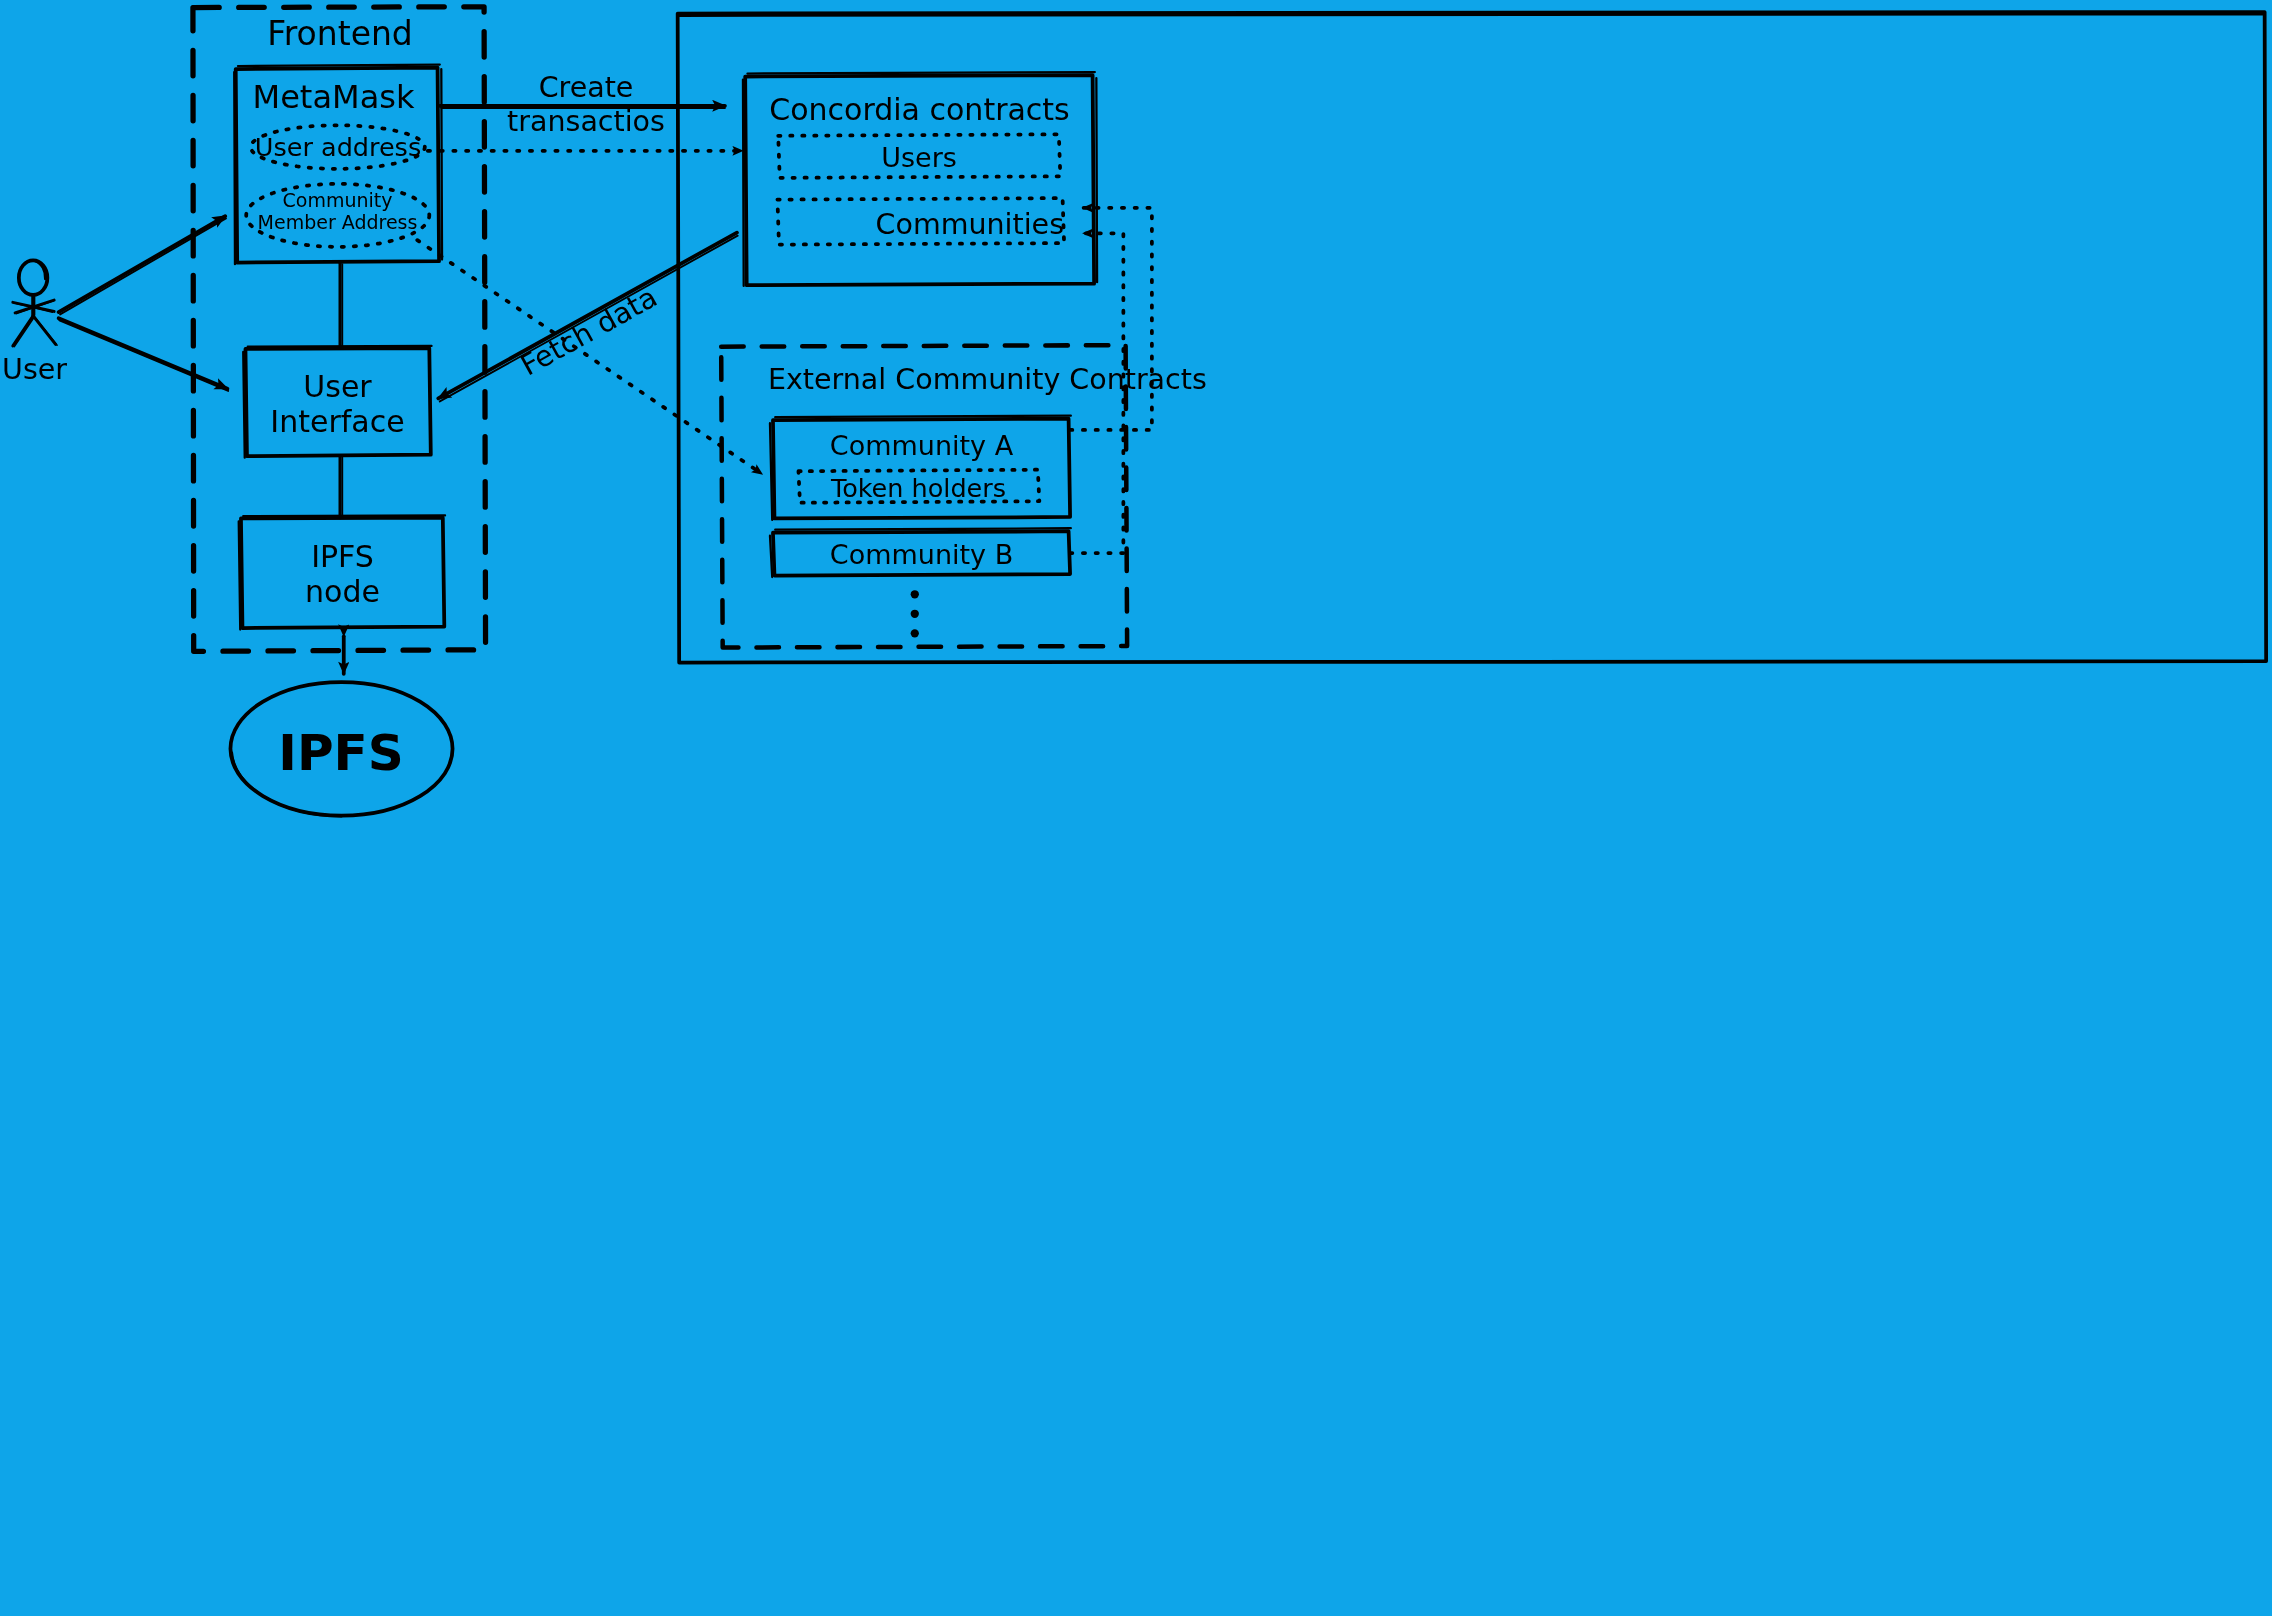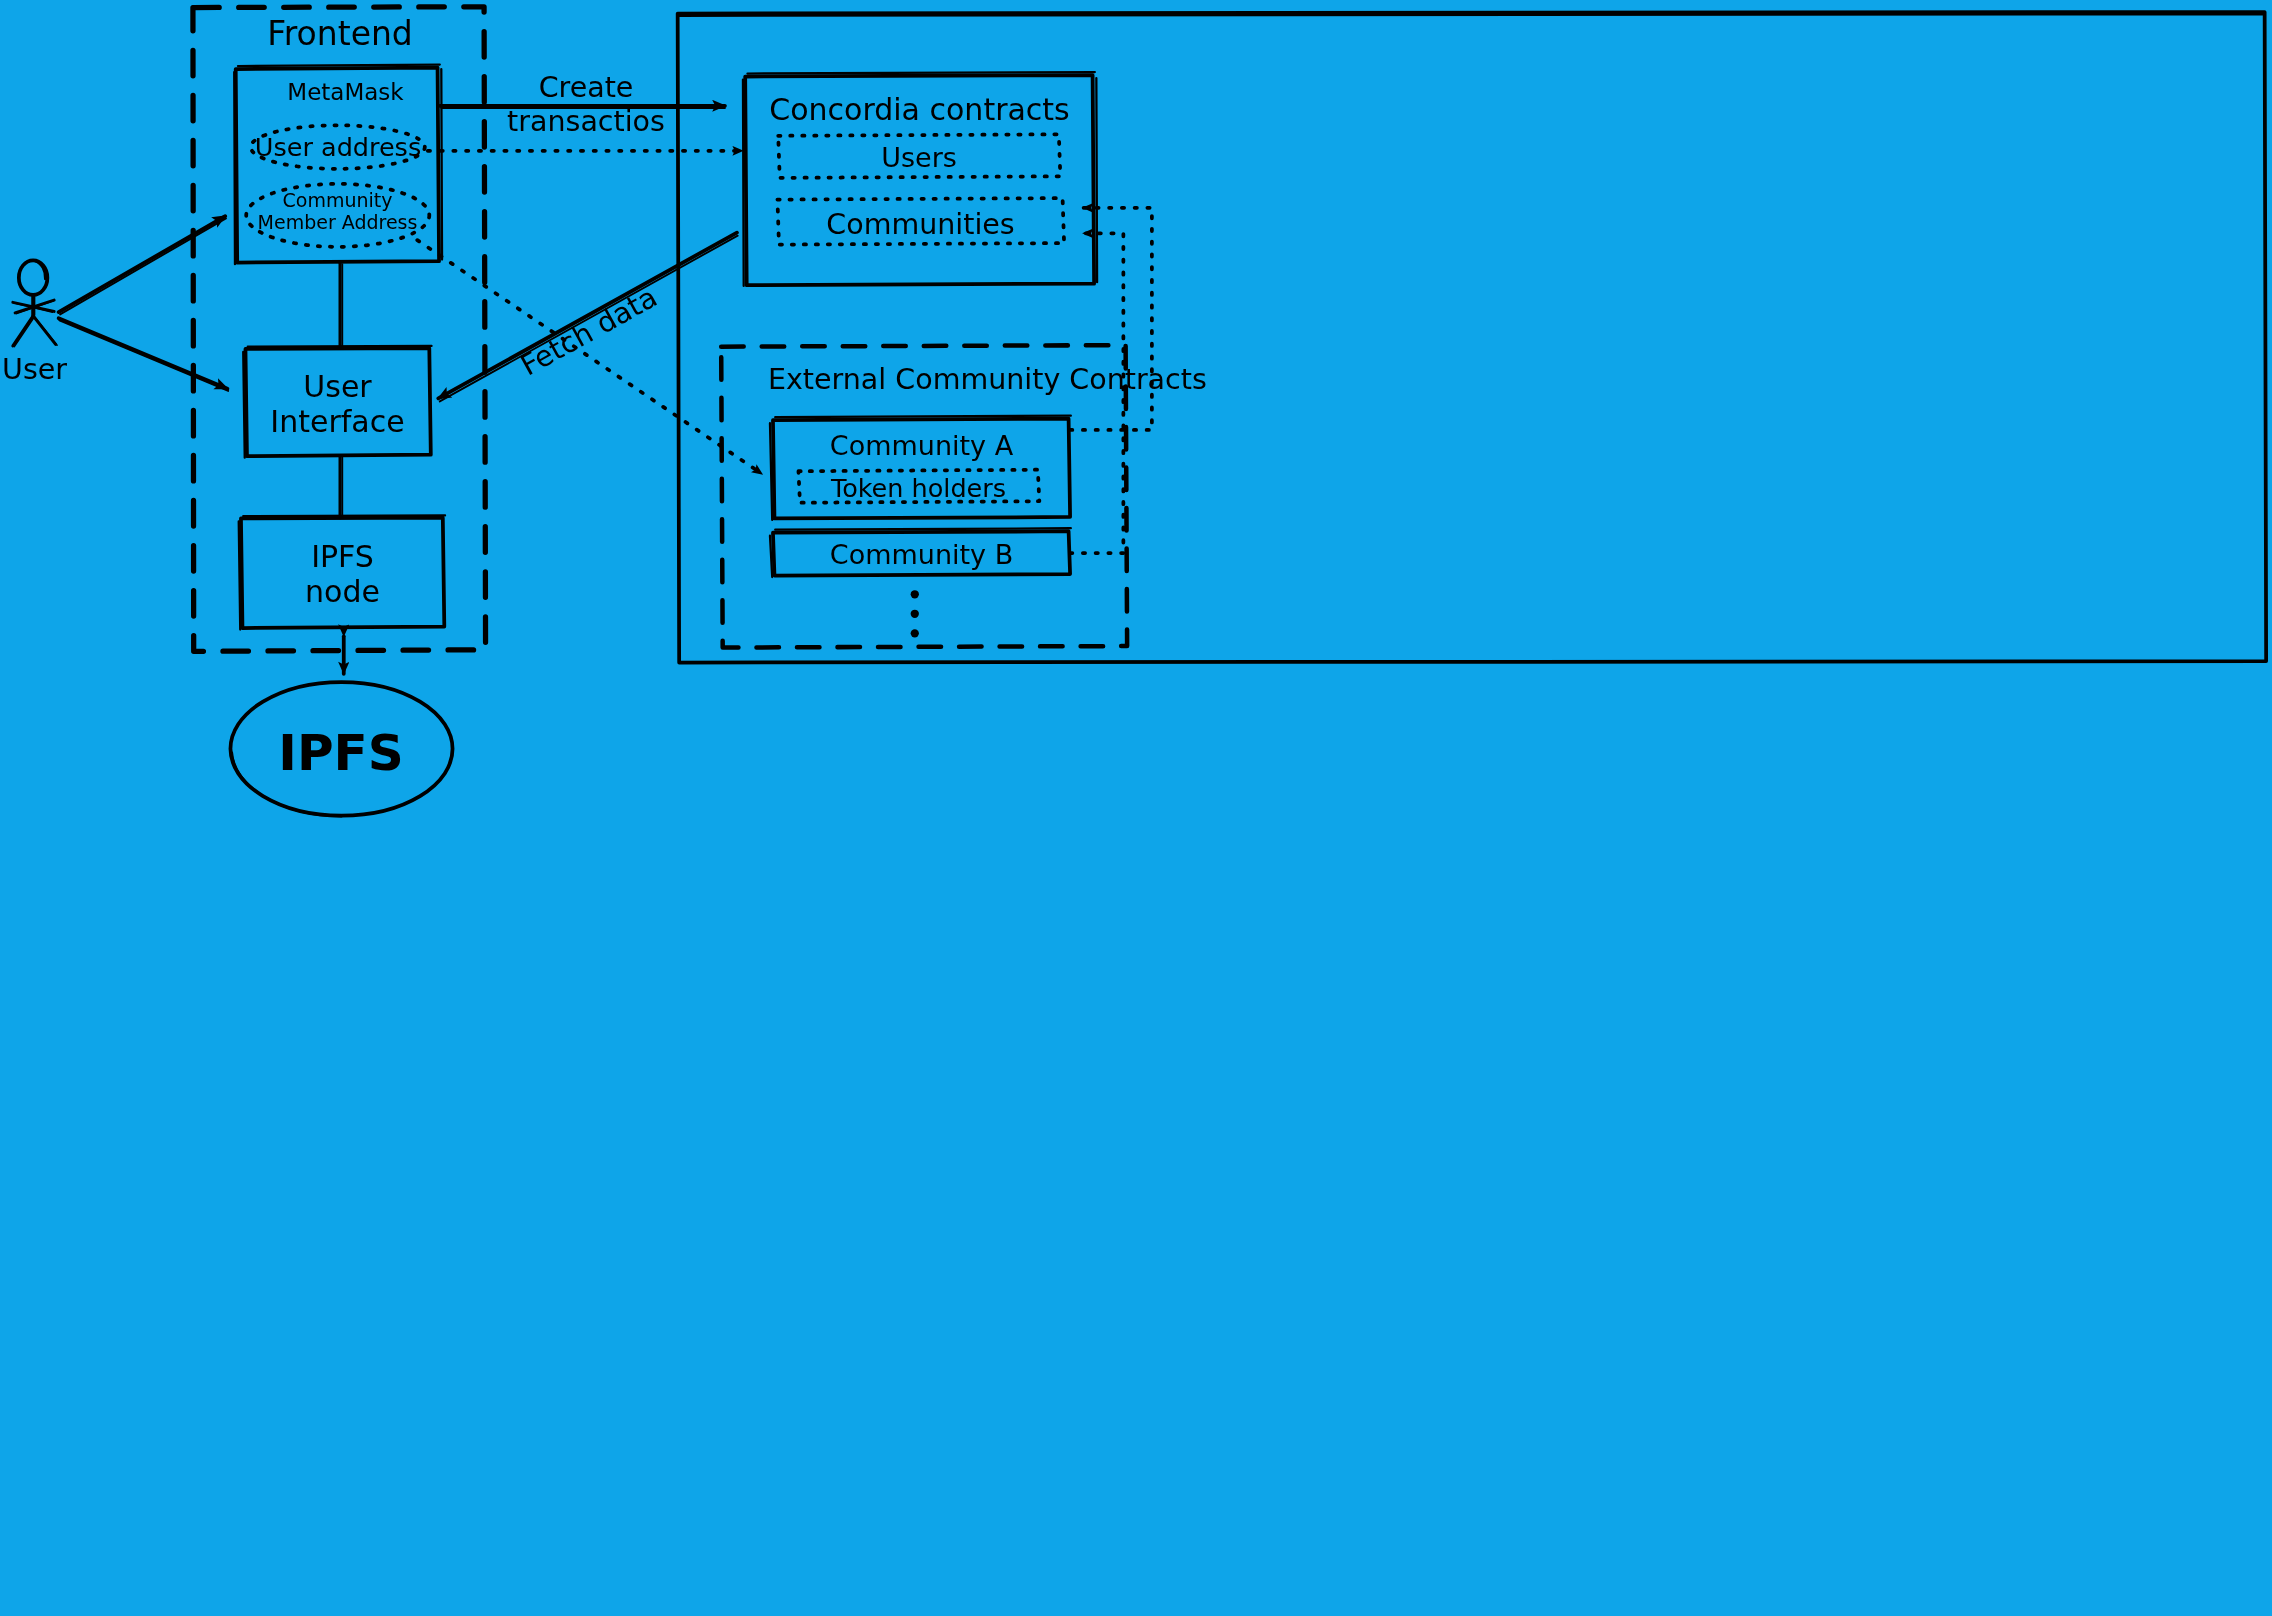--- a/index.html
+++ b/index.html
@@ -162,21 +162,21 @@
       <circle cx="1219" cy="792" r="5.5"></circle>
       <circle cx="1219" cy="818" r="5.5"></circle>
       <circle cx="1219" cy="844" r="5.5"></circle>
     </g>
 
   </g>
 </svg>
 
 <div class="lbl" style="left:194px;top:15px;width:292px;font-size:33px;">Frontend</div>
 
-<div class="lbl" style="left:244px;top:79px;width:203px;font-size:23px;">MetaMask</div>
+<div class="lbl" style="left:232px;top:79px;width:203px;font-size:32px;">MetaMask</div>
 
 <div class="lbl" style="left:251px;top:132px;width:174px;font-size:25.5px;">User address</div>
 
 <div class="lbl" style="left:246px;top:189px;width:183px;font-size:19px;">Community
 Member Address</div>
 
 <div class="lbl" style="left:245px;top:369px;width:185px;font-size:30px;">User
 Interface</div>
 
 <div class="lbl" style="left:241px;top:539px;width:203px;font-size:30px;">IPFS
@@ -184,21 +184,21 @@
 
 <div class="lbl" style="left:230px;top:724px;width:222px;font-size:50px;font-weight:bold;">IPFS</div>
 
 <div class="lbl" style="left:0px;top:353px;width:69px;font-size:28.5px;">User</div>
 
 
 <div class="lbl" style="left:745px;top:92px;width:349px;font-size:30px;">Concordia contracts</div>
 
 <div class="lbl" style="left:778px;top:142px;width:282px;font-size:27px;">Users</div>
 
-<div class="lbl" style="left:777px;top:208px;width:287px;font-size:28.5px;">Communities</div>
+<div class="lbl" style="left:777px;top:208px;width:287px;font-size:28.5px;text-align:right;">Communities</div>
 
 <div class="lbl" style="left:721px;top:363px;width:406px;font-size:28.5px;margin-left:47px;">External Community Contracts</div>
 
 <div class="lbl" style="left:773px;top:430px;width:297px;font-size:27px;">Community A</div>
 
 <div class="lbl" style="left:798px;top:473px;width:241px;font-size:25.5px;">Token holders</div>
 
 <div class="lbl" style="left:773px;top:539px;width:297px;font-size:27px;">Community B</div>
 
 <div class="lbl" style="left:477px;top:71px;width:218px;font-size:28.5px;">Create

